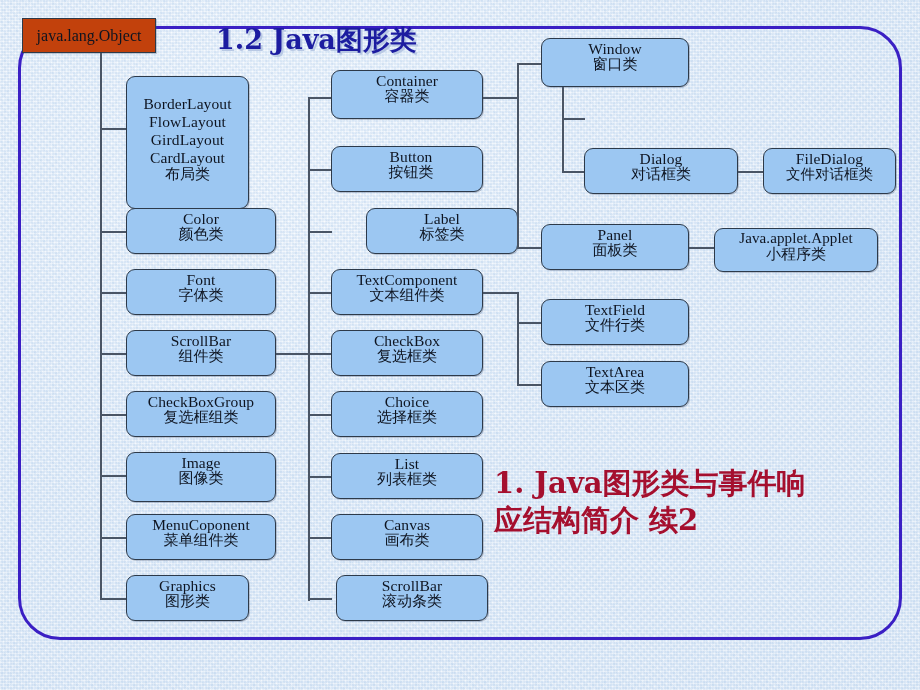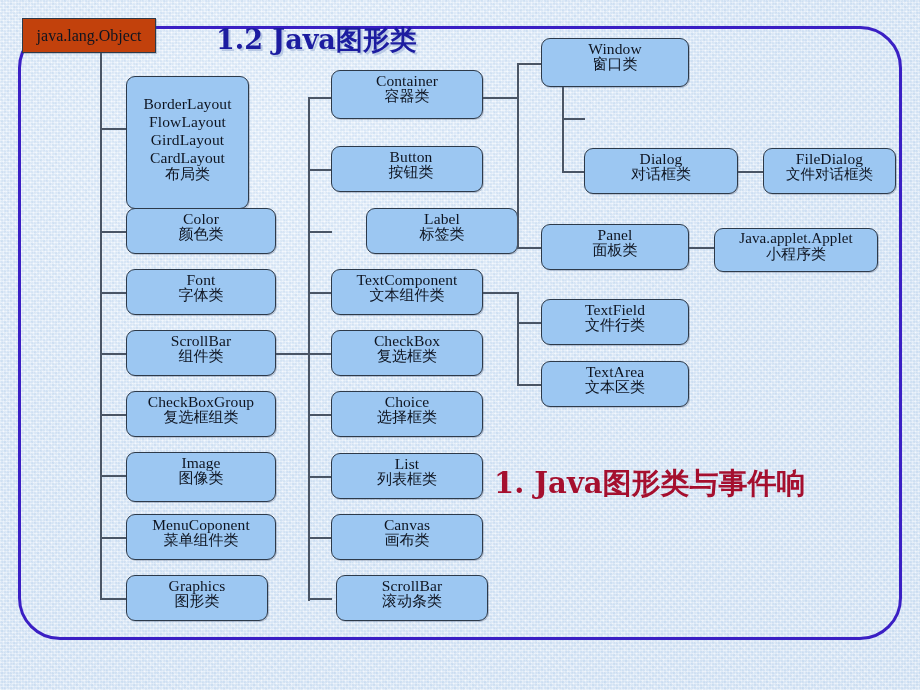--- a/index.html
+++ b/index.html
@@ -123,21 +123,21 @@
     <span class="cn">复选框组类</span>
   </div>
   <div class="node" style="left:126px;top:452px;width:150px;height:50px;">
     <span class="en">Image</span>
     <span class="cn">图像类</span>
   </div>
   <div class="node" style="left:126px;top:514px;width:150px;height:46px;">
     <span class="en">MenuCoponent</span>
     <span class="cn">菜单组件类</span>
   </div>
-  <div class="node" style="left:126px;top:575px;width:142px;height:46px;text-align:center;">
+  <div class="node" style="left:126px;top:575px;width:123px;height:46px;text-align:center;">
     <span class="en">Graphics</span>
     <span class="cn">图形类</span>
   </div>
 
   <div class="line h" style="left:276px;top:353px;width:33px;"></div>
   <div class="line v" style="left:308px;top:97px;height:504px;"></div>
 
   <div class="line h" style="left:308px;top:97px;width:24px;"></div>
   <div class="line h" style="left:308px;top:169px;width:24px;"></div>
   <div class="line h" style="left:308px;top:231px;width:24px;"></div>
@@ -229,14 +229,15 @@
 
   <div class="line h" style="left:738px;top:171px;width:26px;"></div>
 
   <div class="node" style="left:763px;top:148px;width:133px;height:46px;">
     <span class="en">FileDialog</span>
     <span class="cn" style="font-size:14.5px;">文件对话框类</span>
   </div>
 
   <div id="subtitle">
     <span class="l1">1. Java图形类与事件响</span>
+    <span class="l2">应结构简介  续2</span>
   </div>
 </div>
 
 </body></html>

